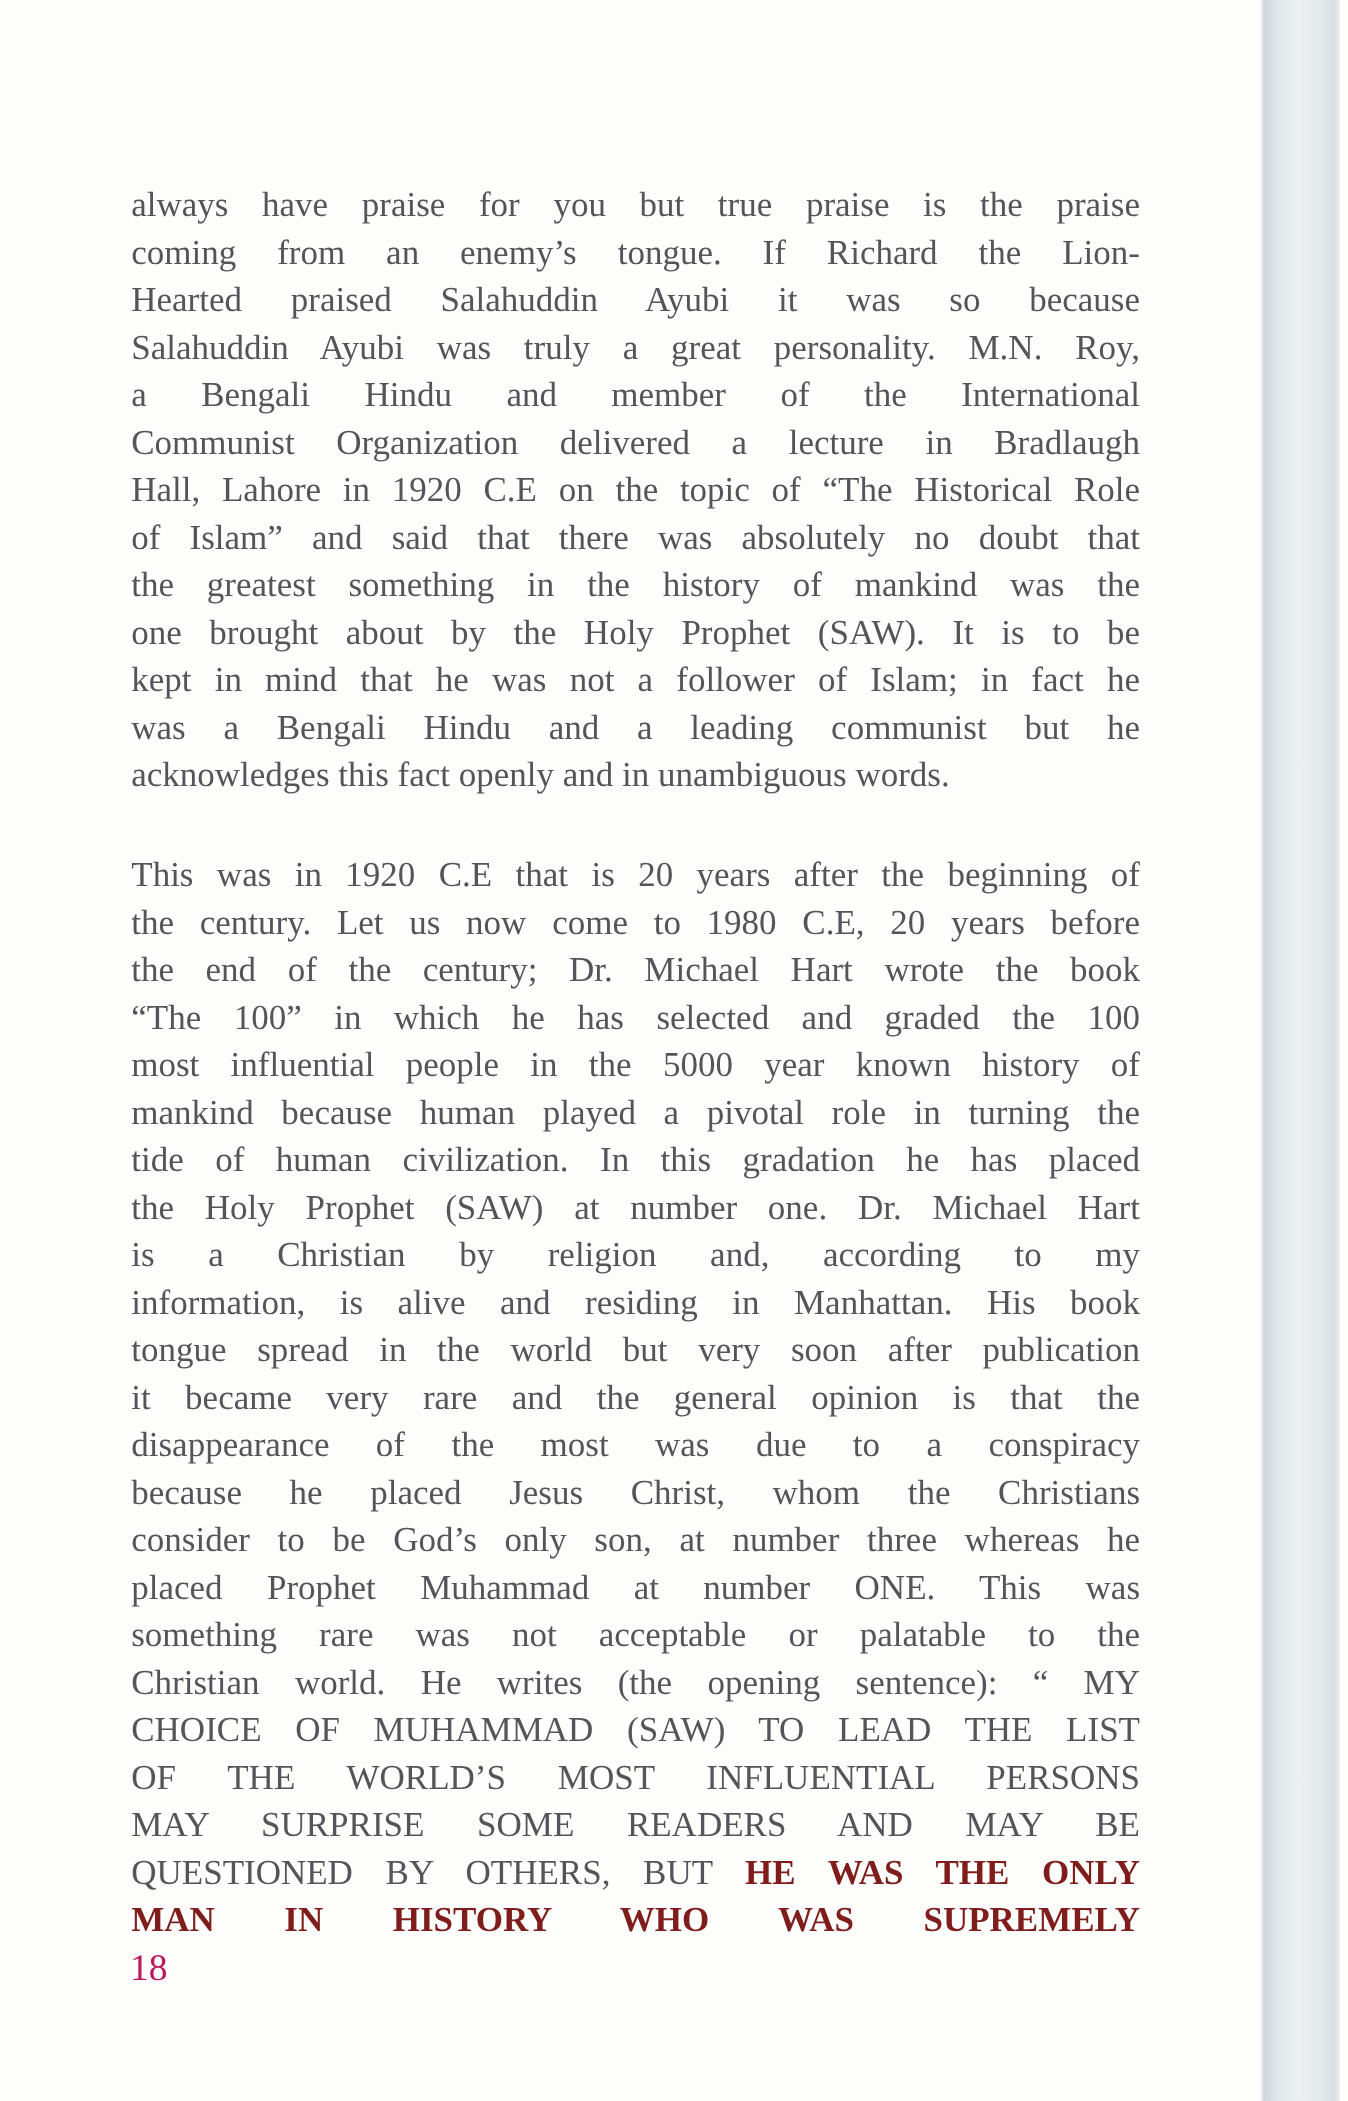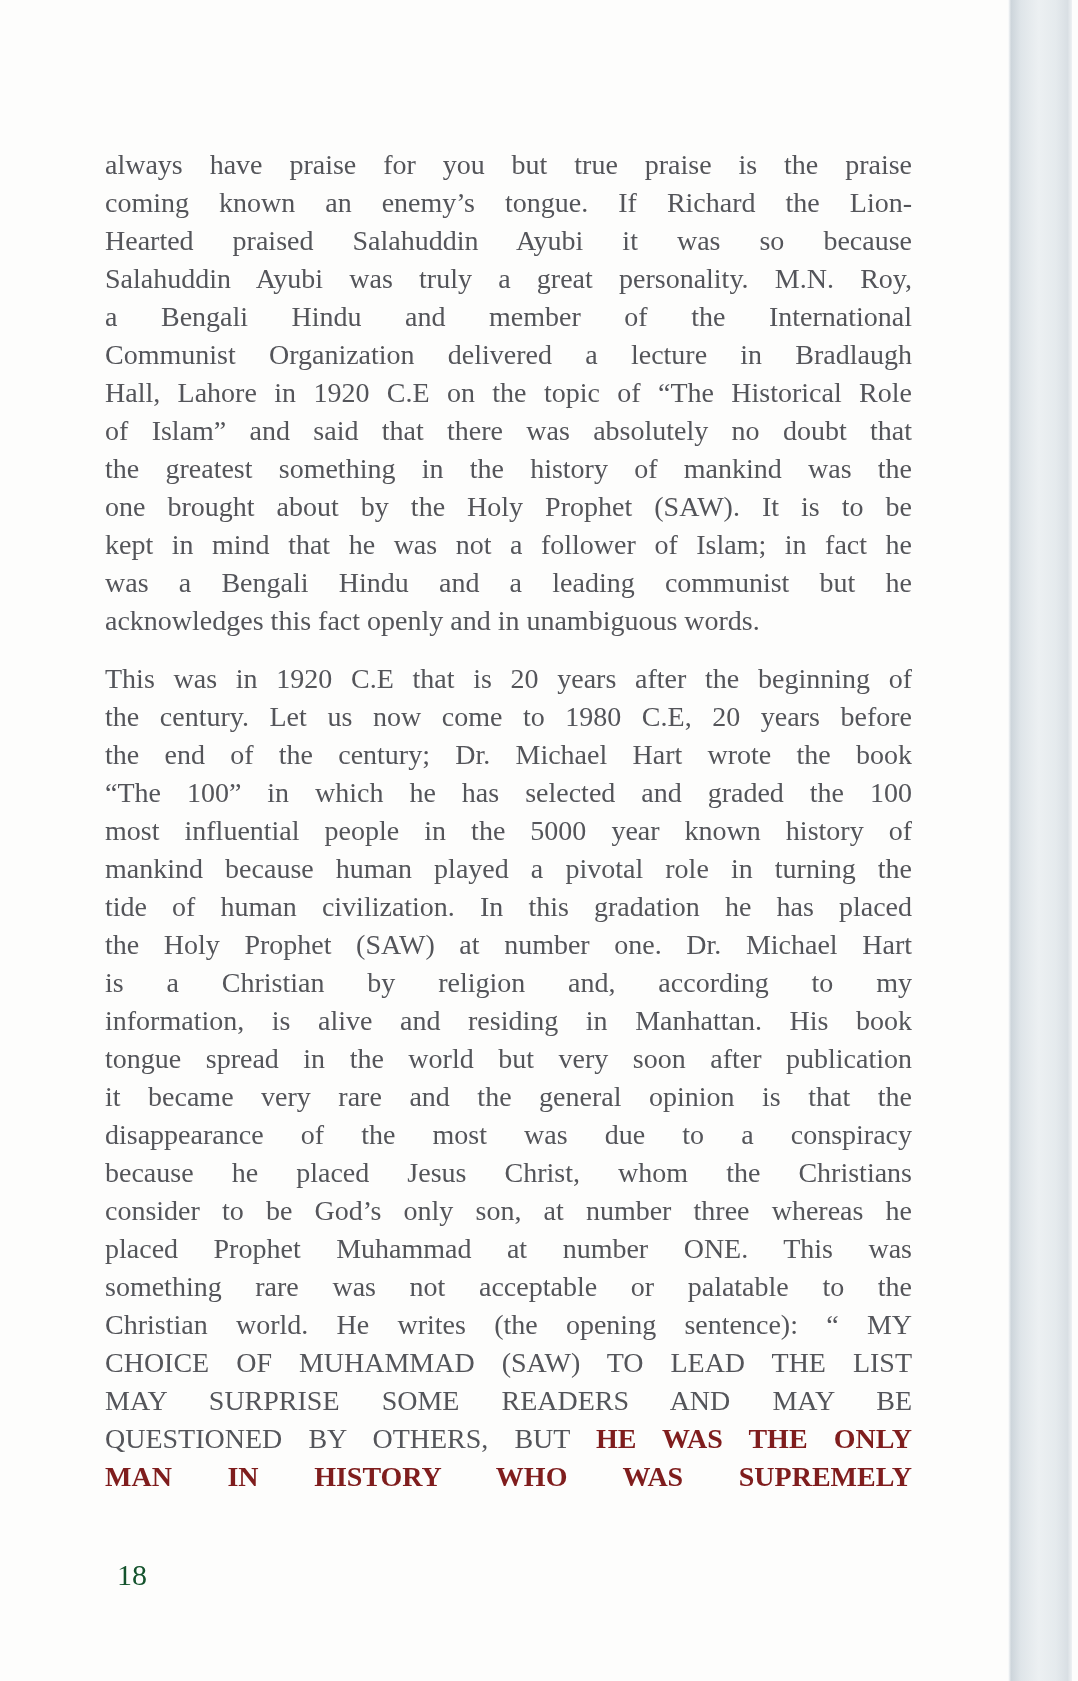--- a/index.html
+++ b/index.html
@@ -33,56 +33,56 @@
   }
   .text-block {
     position: absolute;
     left: 105px;
     top: 146px;
     width: 807px;
     color: #54555a;
     font-size: 28px;
     line-height: 38px;
   }
-  .paragraph + .paragraph { margin-top: 20px; }
+  .paragraph + .paragraph { margin-top: 42px; }
   .text-line {
     height: 38px;
     overflow: hidden;
     text-align: justify;
     text-justify: inter-word;
   }
   
   .text-line::after {
     content: "";
     display: inline-block;
     width: 100%;
     height: 0;
   }
   .text-line.no-fill::after { width: 0; }
   .text-run.bold {
     font-weight: bold;
     color: #7f1d1d;
   }
   .page-number {
     position: absolute;
-    left: 117px;
+    left: 104px;
     top: 1556px;
     font-size: 30px;
     line-height: 38px;
-    color: #14532d;
+    color: #be185d;
   }
 </style>
 </head>
 <body>
 
 <div class="page">
   <div class="text-block">
       <div class="paragraph">
         <div class="text-line"><span class="text-run">always have praise for you but true praise is the praise</span></div>
-        <div class="text-line"><span class="text-run">coming known an enemy’s tongue. If Richard the Lion-</span></div>
+        <div class="text-line"><span class="text-run">coming from an enemy’s tongue. If Richard the Lion-</span></div>
         <div class="text-line"><span class="text-run">Hearted praised Salahuddin Ayubi it was so because</span></div>
         <div class="text-line"><span class="text-run">Salahuddin Ayubi was truly a great personality. M.N. Roy,</span></div>
         <div class="text-line"><span class="text-run">a Bengali Hindu and member of the International</span></div>
         <div class="text-line"><span class="text-run">Communist Organization delivered a lecture in Bradlaugh</span></div>
         <div class="text-line"><span class="text-run">Hall, Lahore in 1920 C.E on the topic of “The Historical Role</span></div>
         <div class="text-line"><span class="text-run">of Islam” and said that there was absolutely no doubt that</span></div>
         <div class="text-line"><span class="text-run">the greatest something in the history of mankind was the</span></div>
         <div class="text-line"><span class="text-run">one brought about by the Holy Prophet (SAW). It is to be</span></div>
         <div class="text-line"><span class="text-run">kept in mind that he was not a follower of Islam; in fact he</span></div>
         <div class="text-line"><span class="text-run">was a Bengali Hindu and a leading communist but he</span></div>
@@ -101,20 +101,21 @@
         <div class="text-line"><span class="text-run">information, is alive and residing in Manhattan. His book</span></div>
         <div class="text-line"><span class="text-run">tongue spread in the world but very soon after publication</span></div>
         <div class="text-line"><span class="text-run">it became very rare and the general opinion is that the</span></div>
         <div class="text-line"><span class="text-run">disappearance of the most was due to a conspiracy</span></div>
         <div class="text-line"><span class="text-run">because he placed Jesus Christ, whom the Christians</span></div>
         <div class="text-line"><span class="text-run">consider to be God’s only son, at number three whereas he</span></div>
         <div class="text-line"><span class="text-run">placed Prophet Muhammad at number ONE. This was</span></div>
         <div class="text-line"><span class="text-run">something rare was not acceptable or palatable to the</span></div>
         <div class="text-line"><span class="text-run">Christian world. He writes (the opening sentence): “ MY</span></div>
         <div class="text-line"><span class="text-run">CHOICE OF MUHAMMAD (SAW) TO LEAD THE LIST</span></div>
+        <div class="text-line"><span class="text-run">OF THE WORLD’S MOST INFLUENTIAL PERSONS</span></div>
         <div class="text-line"><span class="text-run">MAY SURPRISE SOME READERS AND MAY BE</span></div>
         <div class="text-line"><span class="text-run">QUESTIONED BY OTHERS, BUT </span><span class="text-run bold">HE WAS THE ONLY</span></div>
         <div class="text-line"><span class="text-run bold">MAN IN HISTORY WHO WAS SUPREMELY</span></div>
       </div>
     </div>
   <div class="page-number">18</div>
   <div class="edge-strip"></div>
 </div>
 
 </body></html>

